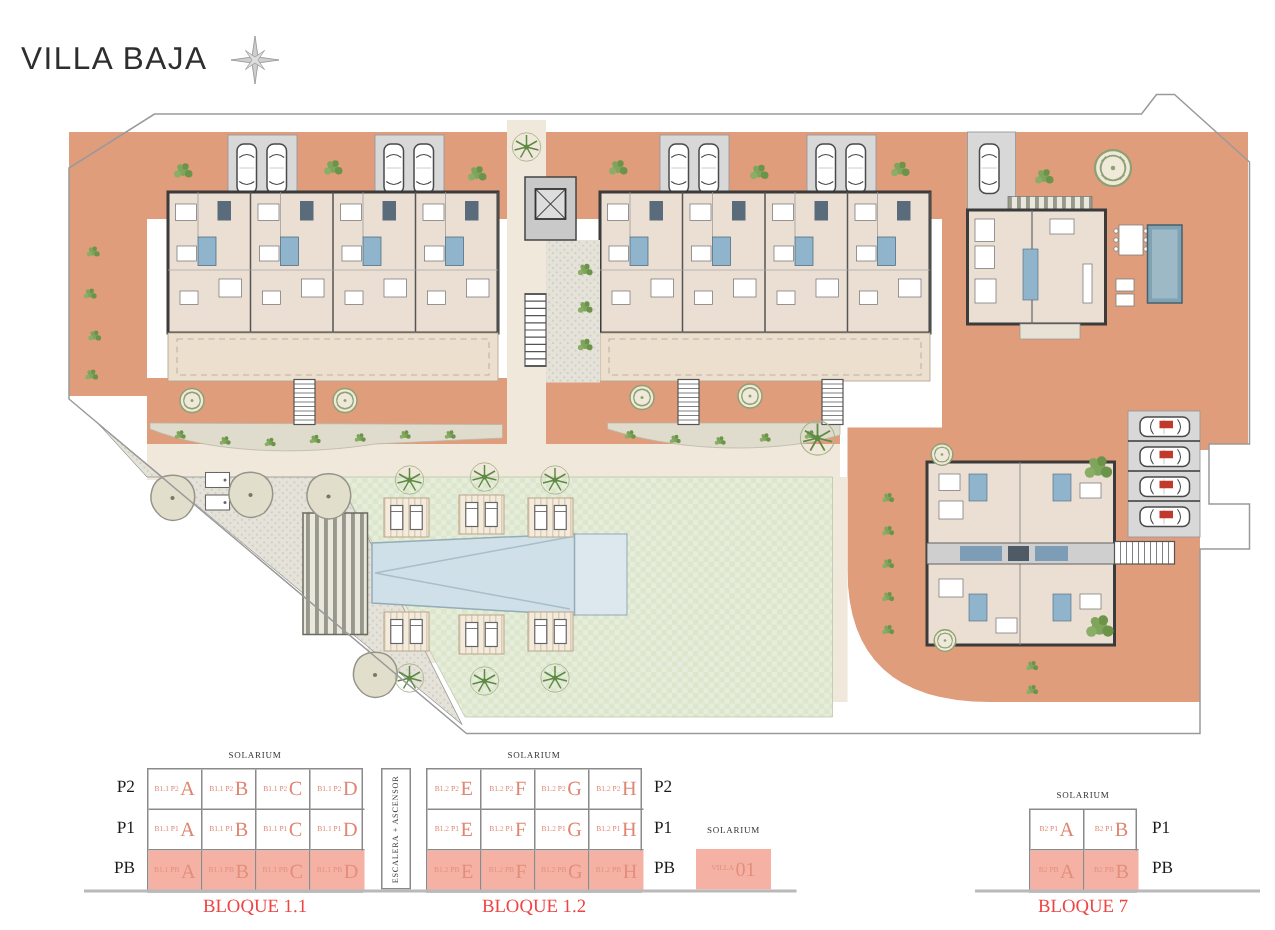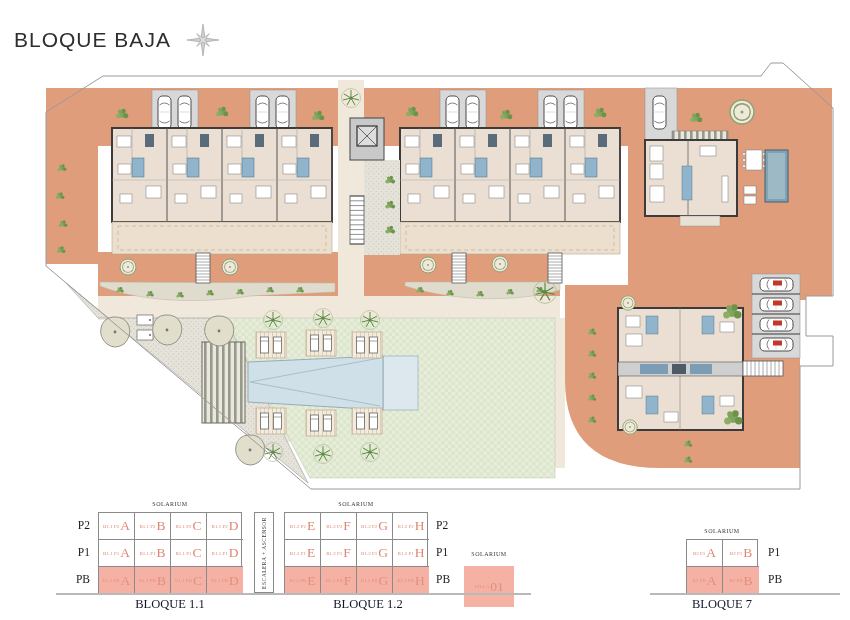--- a/index.html
+++ b/index.html
@@ -39,28 +39,28 @@
   .cell.pb{background:var(--highlight);}
   .code{font-size:5px;color:var(--letter);white-space:nowrap;}
   .letter{font-size:13.5px;color:var(--letter);}
   .pb .code,.pb .letter,.onpb{opacity:.8;}
   .stair{position:absolute;border:1px solid #8a8a8a;background:#fff;box-sizing:border-box;
          display:flex;align-items:center;justify-content:center;}
   .stair span{writing-mode:vertical-rl;transform:rotate(180deg);font-size:5.5px;
          letter-spacing:.5px;color:#3a3a3a;white-space:nowrap;}
   .villabox{position:absolute;background:var(--highlight);display:flex;align-items:center;
          justify-content:center;gap:1px;}
-  .bname{position:absolute;font-size:12.5px;text-align:center;color:#0f172a;}
+  .bname{position:absolute;font-size:12.5px;text-align:center;color:#ef4444;}
   .bl{position:absolute;height:2px;background:var(--baseline);}
 </style>
 </head>
 <body>
 
 <div class="hdr">
-  <h1>BLOQUE BAJA</h1>
+  <h1>VILLA BAJA</h1>
   <svg width="44" height="40" viewBox="-22 -20 44 40">
     <polygon points="0,-16 2,-2 16,0 2,2 0,16 -2,2 -16,0 -2,-2" fill="#cfcfcf" stroke="#9a9a9a" stroke-width="0.6"></polygon>
     <polygon transform="rotate(45)" points="0,-9 1.4,-1.4 9,0 1.4,1.4 0,9 -1.4,1.4 -9,0 -1.4,-1.4" fill="#dedede" stroke="#9a9a9a" stroke-width="0.5"></polygon>
   </svg>
 </div>
 
 <svg class="plan" width="850" height="620" viewBox="0 0 850 620">
   <defs>
     <pattern id="lawn" width="7" height="7" patternUnits="userSpaceOnUse">
       <rect width="7" height="7" fill="#E6EDDC"></rect>
@@ -459,28 +459,28 @@
       </div>
     <div class="cell pb">
         <span class="code">B1.2 PB</span>
         <span class="letter">G</span>
       </div>
     <div class="cell pb">
         <span class="code">B1.2 PB</span>
         <span class="letter">H</span>
       </div>
   </div>
-  <div class="bname" style="left:240px;top:101px;width:144px">BLOQUE 1.2</div>
+  <div class="bname" style="left:228px;top:101px;width:144px">BLOQUE 1.2</div>
 
   <span class="flabelR" style="left:380px;top:16px">P2</span>
   <span class="flabelR" style="left:380px;top:43px">P1</span>
   <span class="flabelR" style="left:380px;top:70px">PB</span>
 
   <div class="sol" style="left:408px;top:55px;width:50px">SOLARIUM</div>
-  <div class="villabox" style="left:408px;top:70px;width:50px;height:41px">
+  <div class="villabox" style="left:408px;top:70px;width:50px;height:27px">
     <span class="code onpb">VILLA</span>
     <span class="letter onpb">01</span>
   </div>
 
   <div class="bl" style="left:0;top:97px;width:475px"></div>
 
   <div class="sol" style="left:630px;top:32px;width:72px">SOLARIUM</div>
   <div class="tbl t2" style="left:630px;top:43px">
     <div class="cell">
         <span class="code">B2 P1</span>

